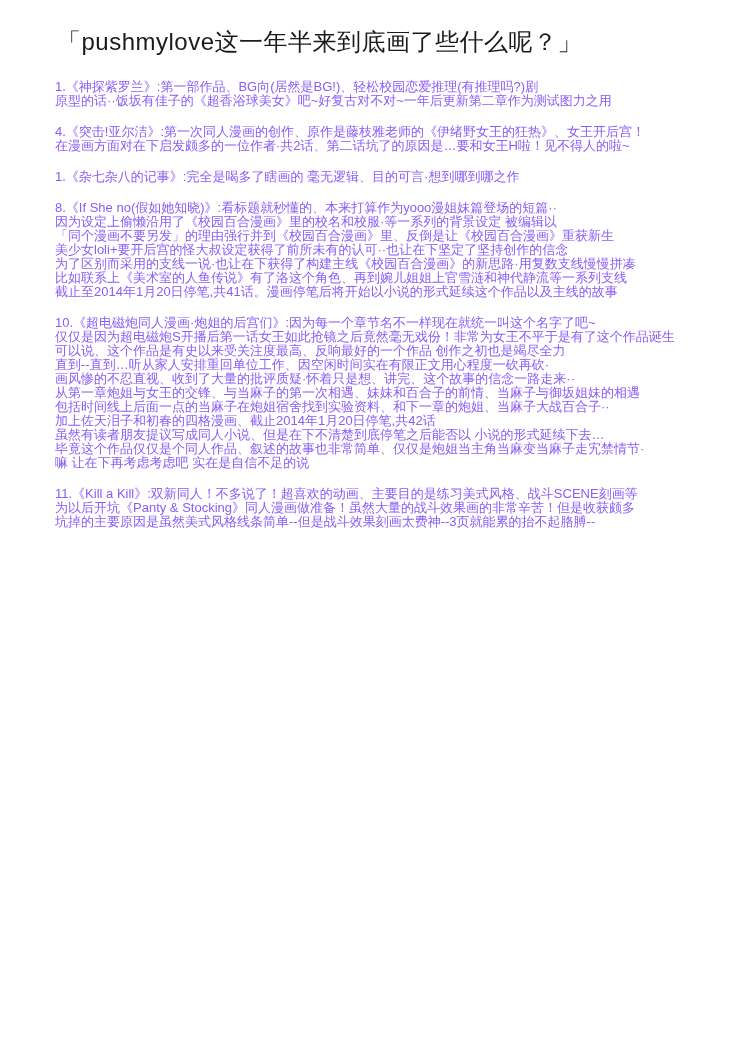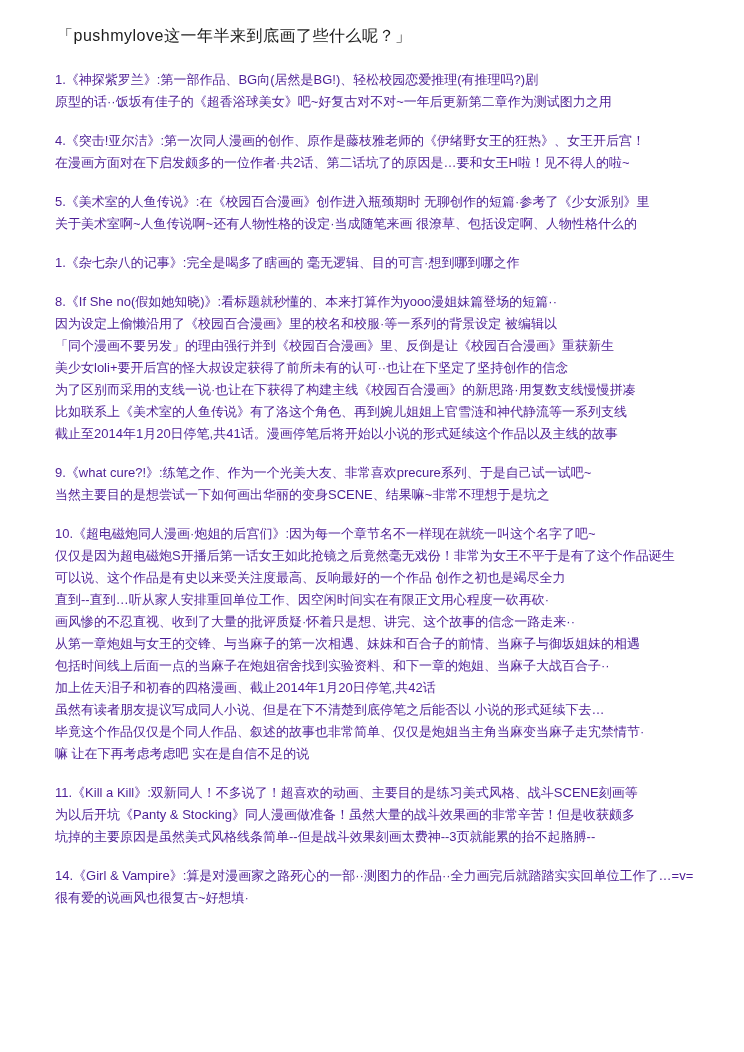--- a/index.html
+++ b/index.html
@@ -11,44 +11,41 @@
     position: relative;
     width: 744px;
     min-height: 1052px;
     background: #ffffff;
     color: #1f1f1f;
     font-family: "Liberation Sans", "DejaVu Sans", sans-serif;
     box-sizing: border-box;
     padding: 26px 28px 30px 55px;
   }
   .doc-title {
-    font-size: 16px;
+    font-size: 24px;
     font-weight: 400;
     margin: 0 0 22px 2px;
     color: #1a1a1a;
     letter-spacing: 0.5px;
   }
   .entry {
     font-size: 13px;
-    line-height: 22px;
+    line-height: 14px;
     margin: 0 0 17px 0;
-    color: #4c1d95;
+    color: #8b5cf6;
   }
 </style>
 </head>
 <body>
 
 <div class="page">
   <h1 class="doc-title">「pushmylove这一年半来到底画了些什么呢？」</h1>
 
   <div>
       <p class="entry">1.《神探紫罗兰》:第一部作品、BG向(居然是BG!)、轻松校园恋爱推理(有推理吗?)剧<br>原型的话··饭坂有佳子的《超香浴球美女》吧~好复古对不对~一年后更新第二章作为测试图力之用</p>
       <p class="entry">4.《突击!亚尔洁》:第一次同人漫画的创作、原作是藤枝雅老师的《伊绪野女王的狂热》、女王开后宫！<br>在漫画方面对在下启发颇多的一位作者·共2话、第二话坑了的原因是…要和女王H啦！见不得人的啦~</p>
-      <p class="entry">5.《美术室的人鱼传说》:在《校园百合漫画》创作进入瓶颈期时 无聊创作的短篇·参考了《少女派别》里<br>关于美术室啊~人鱼传说啊~还有人物性格的设定·当成随笔来画 很潦草、包括设定啊、人物性格什么的</p>
       <p class="entry">1.《杂七杂八的记事》:完全是喝多了瞎画的 毫无逻辑、目的可言·想到哪到哪之作</p>
       <p class="entry">8.《If She no(假如她知晓)》:看标题就秒懂的、本来打算作为yooo漫姐妹篇登场的短篇··<br>因为设定上偷懒沿用了《校园百合漫画》里的校名和校服·等一系列的背景设定 被编辑以<br>「同个漫画不要另发」的理由强行并到《校园百合漫画》里、反倒是让《校园百合漫画》重获新生<br>美少女loli+要开后宫的怪大叔设定获得了前所未有的认可··也让在下坚定了坚持创作的信念<br>为了区别而采用的支线一说·也让在下获得了构建主线《校园百合漫画》的新思路·用复数支线慢慢拼凑<br>比如联系上《美术室的人鱼传说》有了洛这个角色、再到婉儿姐姐上官雪涟和神代静流等一系列支线<br>截止至2014年1月20日停笔,共41话。漫画停笔后将开始以小说的形式延续这个作品以及主线的故事</p>
-      <p class="entry">9.《what cure?!》:练笔之作、作为一个光美大友、非常喜欢precure系列、于是自己试一试吧~<br>当然主要目的是想尝试一下如何画出华丽的变身SCENE、结果嘛~非常不理想于是坑之</p>
       <p class="entry">10.《超电磁炮同人漫画·炮姐的后宫们》:因为每一个章节名不一样现在就统一叫这个名字了吧~<br>仅仅是因为超电磁炮S开播后第一话女王如此抢镜之后竟然毫无戏份！非常为女王不平于是有了这个作品诞生<br>可以说、这个作品是有史以来受关注度最高、反响最好的一个作品 创作之初也是竭尽全力<br>直到--直到…听从家人安排重回单位工作、因空闲时间实在有限正文用心程度一砍再砍·<br>画风惨的不忍直视、收到了大量的批评质疑·怀着只是想、讲完、这个故事的信念一路走来··<br>从第一章炮姐与女王的交锋、与当麻子的第一次相遇、妹妹和百合子的前情、当麻子与御坂姐妹的相遇<br>包括时间线上后面一点的当麻子在炮姐宿舍找到实验资料、和下一章的炮姐、当麻子大战百合子··<br>加上佐天泪子和初春的四格漫画、截止2014年1月20日停笔,共42话<br>虽然有读者朋友提议写成同人小说、但是在下不清楚到底停笔之后能否以 小说的形式延续下去…<br>毕竟这个作品仅仅是个同人作品、叙述的故事也非常简单、仅仅是炮姐当主角当麻变当麻子走宄禁情节·<br>嘛 让在下再考虑考虑吧 实在是自信不足的说</p>
       <p class="entry">11.《Kill a Kill》:双新同人！不多说了！超喜欢的动画、主要目的是练习美式风格、战斗SCENE刻画等<br>为以后开坑《Panty &amp; Stocking》同人漫画做准备！虽然大量的战斗效果画的非常辛苦！但是收获颇多<br>坑掉的主要原因是虽然美式风格线条简单--但是战斗效果刻画太费神--3页就能累的抬不起胳膊--</p>
-      <p class="entry">14.《Girl &amp; Vampire》:算是对漫画家之路死心的一部··测图力的作品··全力画完后就踏踏实实回单位工作了…=v=<br>很有爱的说画风也很复古~好想填·</p>
     </div>
 
 </div>
 
 </body></html>

